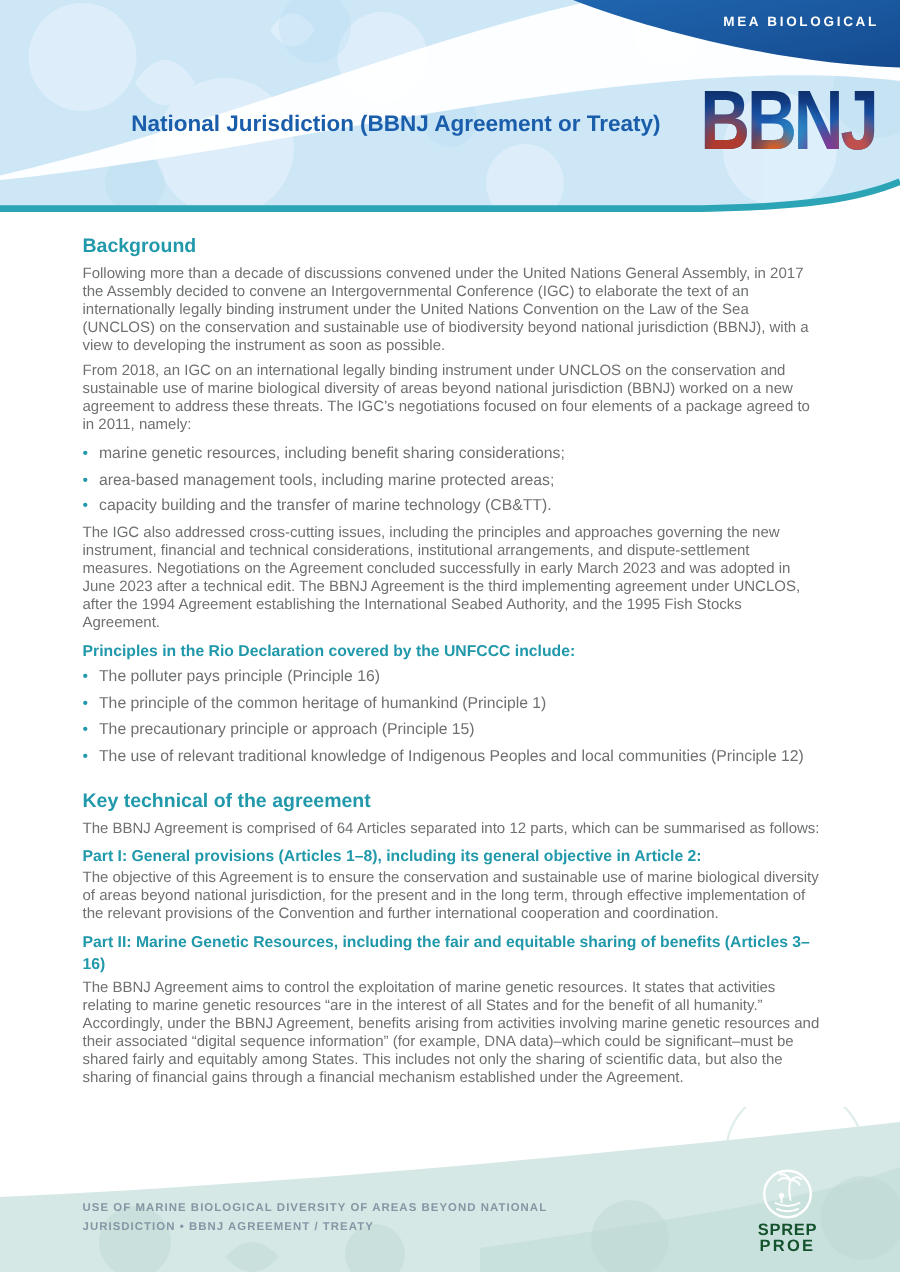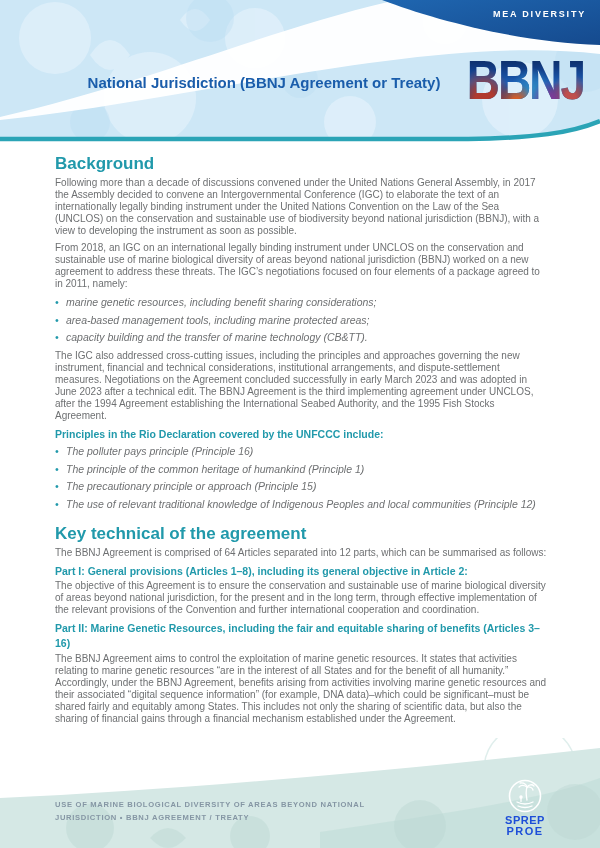--- a/index.html
+++ b/index.html
@@ -18,34 +18,34 @@
           radial-gradient(circle at 15% 88%, #b03a2e 0 9%, rgba(176,58,46,0) 26%),
           radial-gradient(circle at 42% 94%, #d35f2a 0 7%, rgba(211,95,42,0) 22%),
           radial-gradient(circle at 70% 90%, #7d3c98 0 6%, rgba(125,60,152,0) 20%),
           radial-gradient(circle at 88% 86%, #c0504d 0 6%, rgba(192,80,77,0) 20%),
           radial-gradient(circle at 55% 75%, #2e86c1 0 8%, rgba(46,134,193,0) 30%),
           linear-gradient(180deg,#0a2350 0%,#123d86 30%,#1c5fb5 55%,#1b4c8f 75%,#15325f 100%);
         -webkit-background-clip:text;background-clip:text;color:transparent;}
   
   .content{position:absolute;top:143px;left:0;right:0;bottom:0;overflow:hidden;
            padding:13px 53px 70px 55px;}
-  .content h3{margin:0 0 5px 0;color:#2199ab;font-size:17px;font-weight:bold;line-height:16px;}
+  .content h3{margin:0 0 5px 0;color:#2199ab;font-size:13px;font-weight:bold;line-height:16px;}
   .content h3.gap{margin-top:14px;}
   .content p{margin:0 0 5px 0;color:#6e7072;font-size:10px;line-height:12px;}
   .subhead{margin:4px 0 2px 0;color:#2199ab;font-size:10.5px;font-weight:bold;line-height:14.7px;}
-  ul.dots{list-style:none;margin:1px 0 5px 0;padding:0;font-style:italic;}
+  ul.dots{list-style:none;margin:1px 0 5px 0;padding:0;}
   ul.dots li{position:relative;margin:0 0 3px 0;padding-left:11px;color:#6e7072;
              font-size:10.5px;line-height:14.7px;}
   ul.dots li::before{content:"•";position:absolute;left:0;top:0;color:#2199ab;}
   
   .footer{position:absolute;left:0;bottom:0;width:489px;height:110px;z-index:3;}
   .footer svg.waves{position:absolute;left:0;top:0;}
   .footer-text{position:absolute;left:55px;top:60px;color:#8596a4;font-size:7.6px;
                letter-spacing:0.7px;line-height:13px;font-weight:bold;}
-  .sprep{position:absolute;left:496px;top:40px;width:58px;text-align:center;color:#1d4ed8;}
+  .sprep{position:absolute;left:496px;top:40px;width:58px;text-align:center;color:#14532d;}
   .sprep .emblem{display:block;margin:0 auto 1px auto;}
   .sprep .t1{font-size:11px;font-weight:bold;letter-spacing:0.5px;line-height:11px;}
   .sprep .t2{font-size:11px;font-weight:bold;letter-spacing:1.5px;line-height:11px;}
 </style>
 </head>
 <body>
 
 <div class="page">
 
   <div class="header">
@@ -80,21 +80,21 @@
             <circle cx="300" cy="80" r="18"></circle>
         </g>
       </g>
 
       <path d="M0,117 C150,82 268,30 388,2 L600,2 L600,54 C430,34 200,99 0,120 Z" fill="#ffffff" opacity="0.96"></path>
 
       <path d="M382,0 H600 V45 C515,42 432,19 382,0 Z" fill="url(#wedge)"></path>
 
       <path d="M0,139 H468 C534,138 571,133 600,121" fill="none" stroke="#2ba4b6" stroke-width="4.5"></path>
     </svg>
-    <div class="mea">MEA DIVERSITY</div>
+    <div class="mea">MEA BIOLOGICAL</div>
     <div class="title">
       <div>National Jurisdiction (BBNJ Agreement or Treaty)</div>
     </div>
     <div class="bbnj">BBNJ</div>
   </div>
 
   <div class="content">
     <h3>Background</h3>
     <p>Following more than a decade of discussions convened under the United Nations General Assembly, in 2017 the Assembly decided to convene an Intergovernmental Conference (IGC) to elaborate the text of an internationally legally binding instrument under the United Nations Convention on the Law of the Sea (UNCLOS) on the conservation and sustainable use of biodiversity beyond national jurisdiction (BBNJ), with a view to developing the instrument as soon as possible.</p>
     <p>From 2018, an IGC on an international legally binding instrument under UNCLOS on the conservation and sustainable use of marine biological diversity of areas beyond national jurisdiction (BBNJ) worked on a new agreement to address these threats. The IGC’s negotiations focused on four elements of a package agreed to in 2011, namely:</p>

